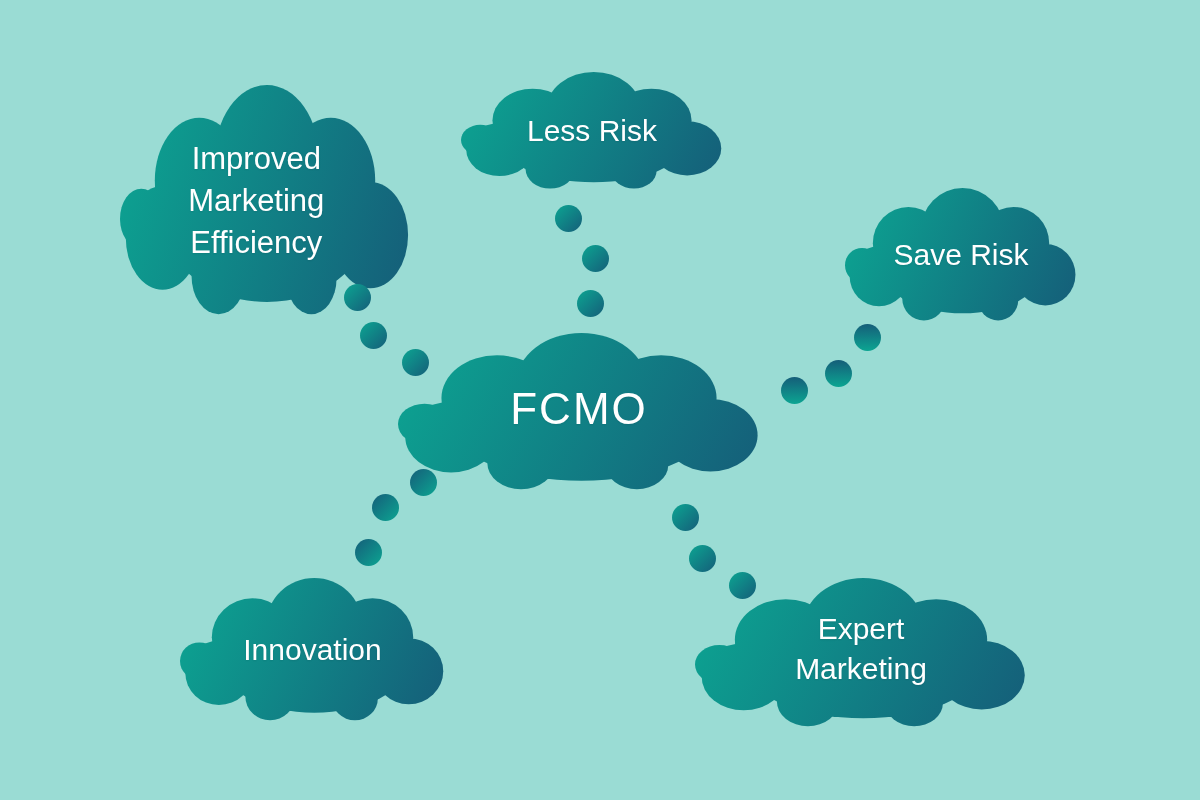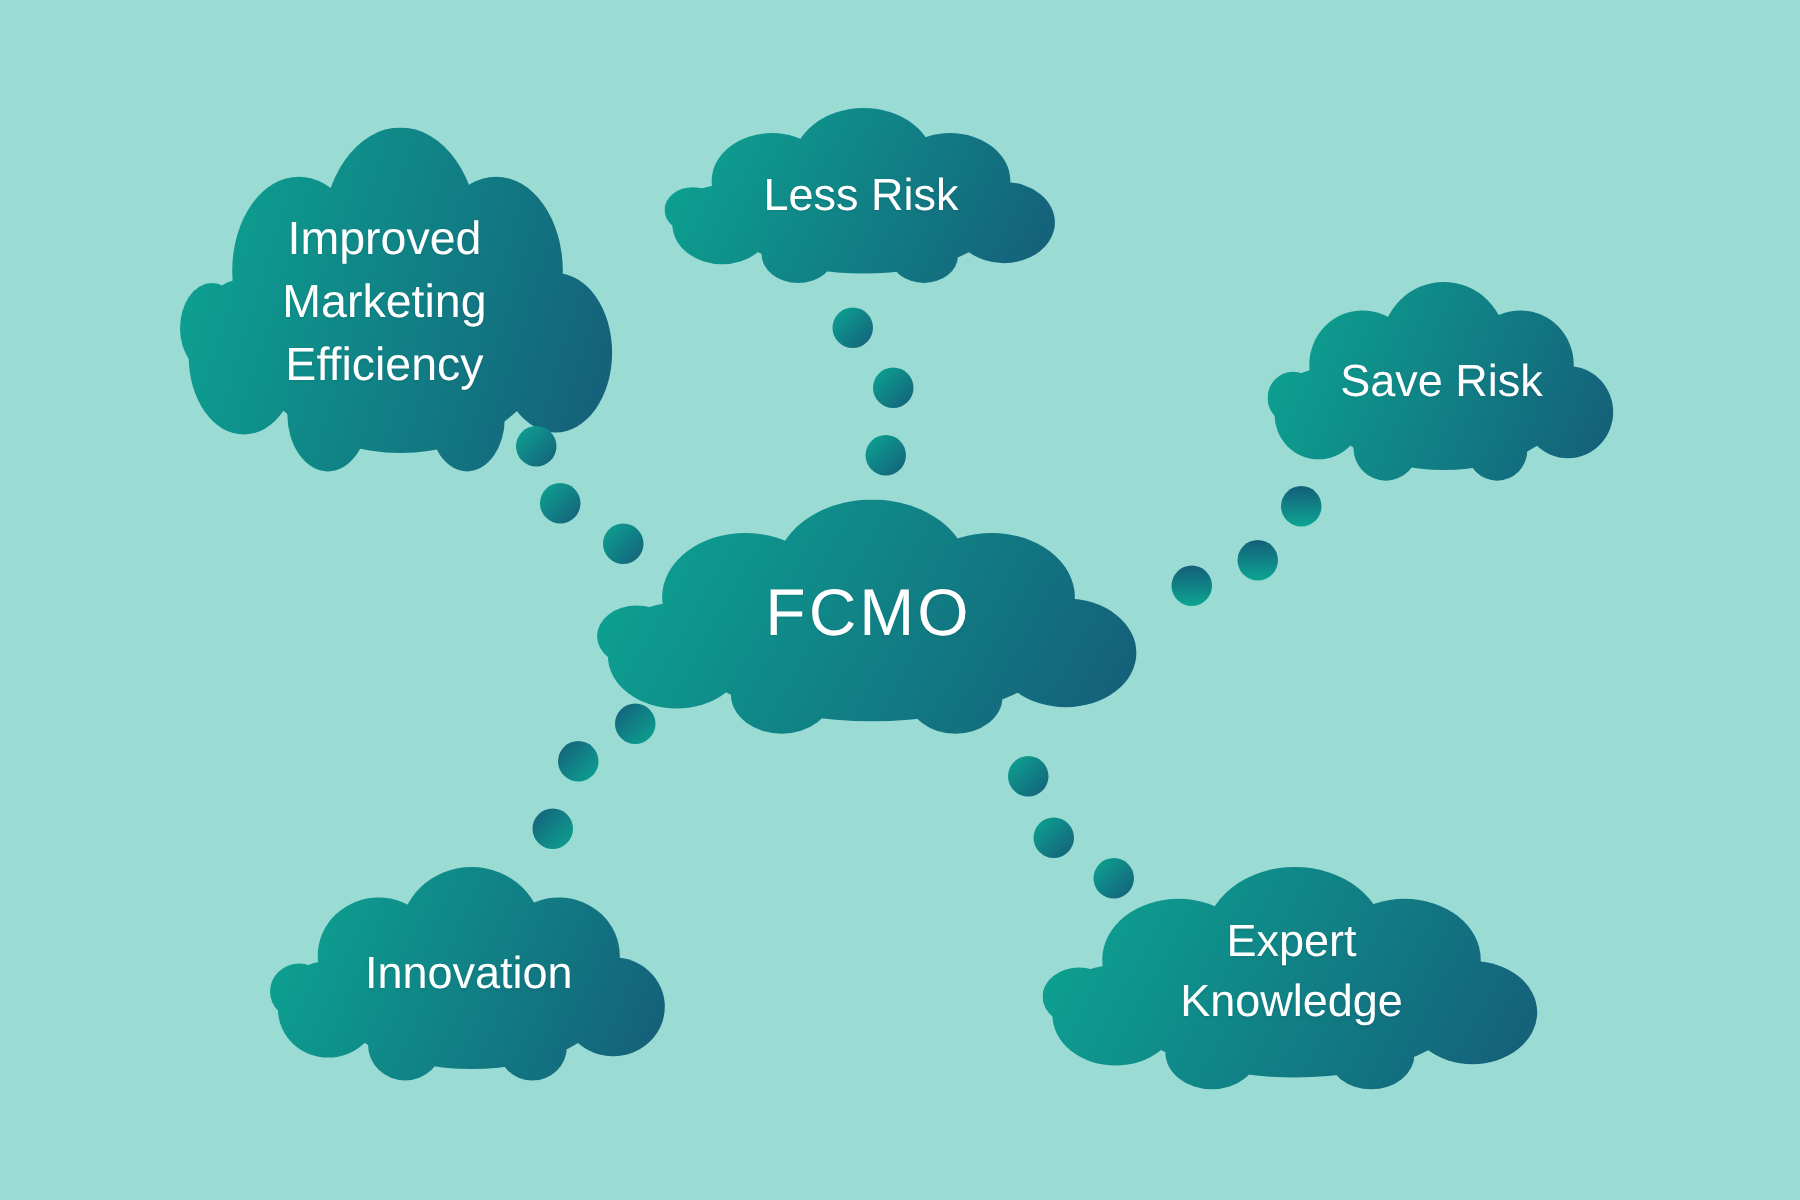--- a/index.html
+++ b/index.html
@@ -85,21 +85,21 @@
         <circle cx="259" cy="110" r="39"></circle>
         <circle cx="44" cy="112" r="38"></circle>
         <circle cx="22" cy="98" r="22"></circle>
         <circle cx="102" cy="140" r="28"></circle>
         <circle cx="198" cy="142" r="26"></circle>
       </g>
     </svg>
     <div class="cloud-label">Improved Marketing Efficiency</div>
   </div>
 
-  <div class="cloud" style="left:443px; top:72px; width:262px; height:118px;">
+  <div class="cloud" style="left:461px; top:72px; width:262px; height:118px;">
     <svg class="cloud-svg" viewBox="0 0 300 170" preserveAspectRatio="none">
       <g fill="url(#cloudGrad)">
         <ellipse cx="152" cy="103" rx="104" ry="56"></ellipse>
         <circle cx="82" cy="70" r="46"></circle>
         <circle cx="152" cy="54" r="54"></circle>
         <circle cx="218" cy="70" r="46"></circle>
         <circle cx="259" cy="110" r="39"></circle>
         <circle cx="44" cy="112" r="38"></circle>
         <circle cx="22" cy="98" r="22"></circle>
         <circle cx="102" cy="140" r="28"></circle>
@@ -167,21 +167,21 @@
         <circle cx="82" cy="70" r="46"></circle>
         <circle cx="152" cy="54" r="54"></circle>
         <circle cx="218" cy="70" r="46"></circle>
         <circle cx="259" cy="110" r="39"></circle>
         <circle cx="44" cy="112" r="38"></circle>
         <circle cx="22" cy="98" r="22"></circle>
         <circle cx="102" cy="140" r="28"></circle>
         <circle cx="198" cy="142" r="26"></circle>
       </g>
     </svg>
-    <div class="cloud-label">Expert Knowledge</div>
+    <div class="cloud-label">Expert Marketing</div>
   </div>
 
   <div class="connector">
     <div class="dot" style="left:344px; top:284px;"></div>
     <div class="dot" style="left:360px; top:322px;"></div>
     <div class="dot" style="left:402px; top:349px;"></div>
   </div>
 
   <div class="connector">
     <div class="dot" style="left:555px; top:205px;"></div>

